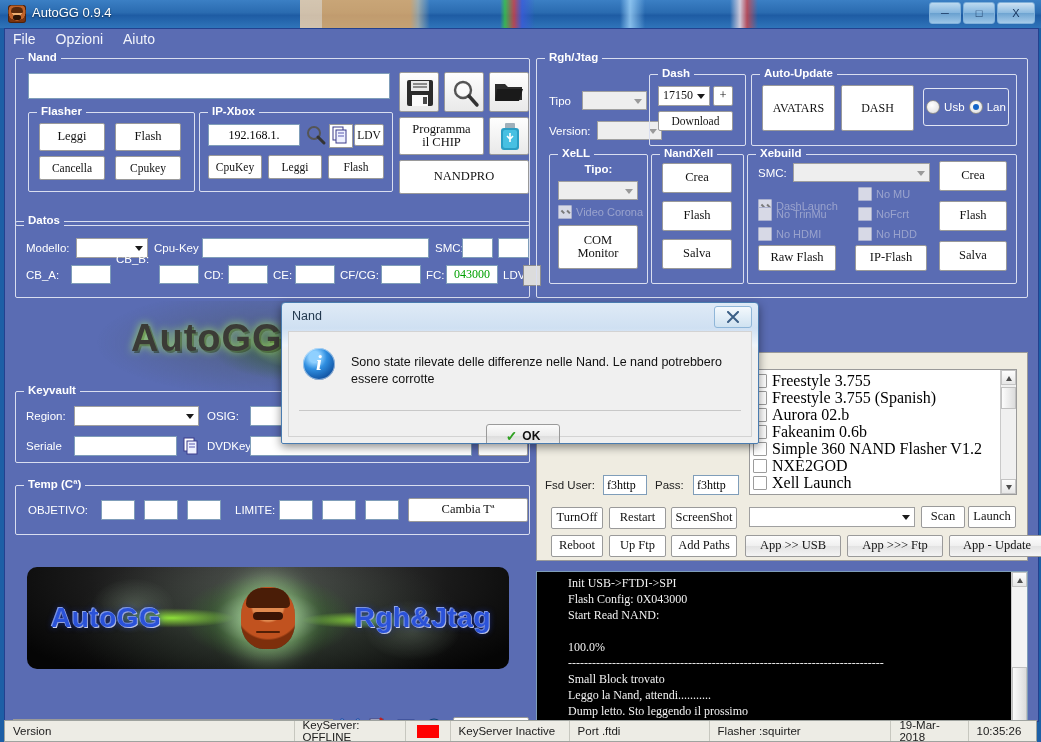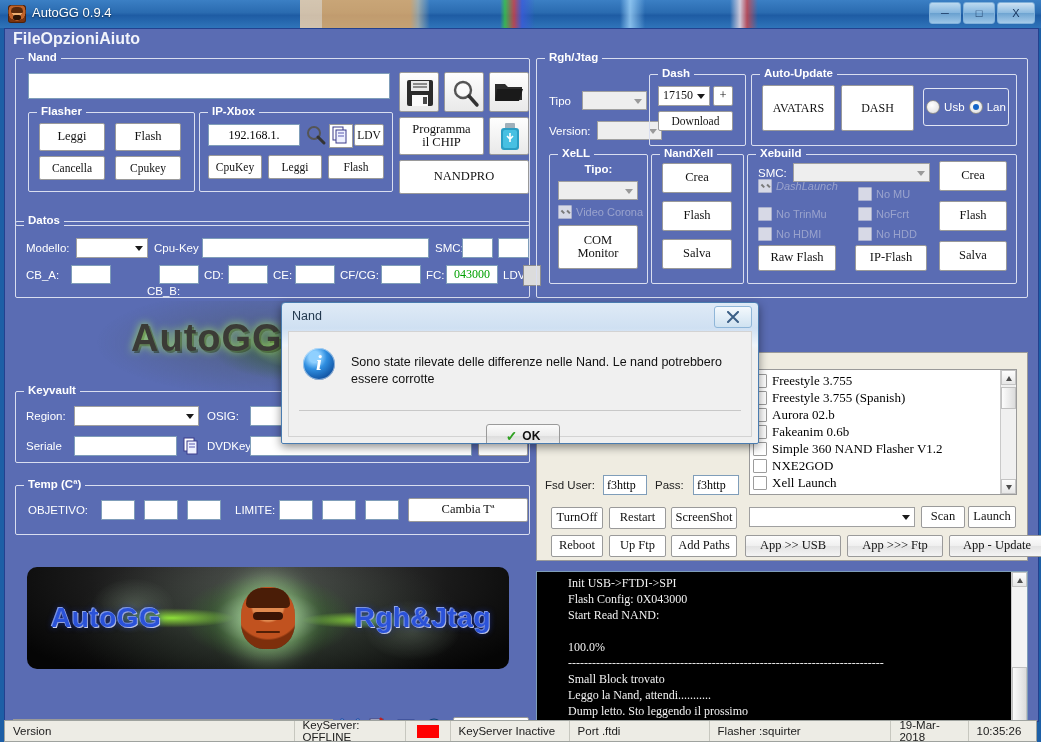--- a/index.html
+++ b/index.html
@@ -53,21 +53,21 @@
   .tb-btn.close{width:36px;background:linear-gradient(180deg,#cfe2f3 0%,#8fbce0 48%,#6fa5d2 52%,#a6cbea 100%);}
 
   
   .client{
     position:absolute;left:4px;top:28px;width:1033px;height:692px;
     background:#5a6cb3;
     border:1px solid #23418f;
   }
   .menubar{
     height:19px;background:#5a6cb3;color:#fff;display:flex;align-items:center;
-    padding-left:8px;font-size:16px;font-weight:bold;
+    padding-left:8px;gap:20px;font-size:14px;
   }
   .menubar span{color:#f2f4fb;}
 
   
   .gb{position:absolute;border:1px solid #d9def0;border-radius:2px;}
   .gb>.gb-t{
     position:absolute;top:-8px;left:8px;background:#5a6cb3;
     color:#ffffff;font-weight:bold;font-size:11.5px;padding:0 4px;white-space:nowrap;
   }
 
@@ -197,21 +197,21 @@
     position:absolute;height:20px;border:1px solid #9a9a9a;border-bottom:none;
     border-radius:3px 3px 0 0;background:#f0ede3;
     font-size:12px;color:#222;display:flex;align-items:center;padding:0 9px;
   }
   .tabpage{
     position:absolute;background:#efece1;border:1px solid #9a9a9a;
   }
 
   .listbox{
     position:absolute;background:#fff;border:1px solid #9a9a9a;overflow:hidden;
-    font-family:"Liberation Serif",serif;font-size:13px;
+    font-family:"Liberation Serif",serif;font-size:16px;
   }
   .listbox .row{display:flex;align-items:center;height:17px;padding-left:3px;gap:5px;}
   .listbox .row i{
     width:12px;height:12px;border:1px solid #9c9c9c;background:#fff;flex:none;border-radius:1px;
   }
   .scrollv{
     position:absolute;right:0;top:0;width:15px;bottom:0;background:#f0f0f0;border-left:1px solid #c9c9c9;
   }
   .scrollv .ar{
     position:absolute;left:0;width:15px;height:15px;background:linear-gradient(180deg,#fdfdfd,#e6e6e6);
@@ -395,21 +395,21 @@
         <i class="arw"></i>
       </div>
       <span class="lbl" style="position:absolute;left:138px;top:20px;">Cpu-Key</span>
       <input class="tx" style="position: absolute; left: 186px; top: 16px; width: 227px; height: 20px;" value="">
       <span class="lbl" style="position:absolute;left:419px;top:20px;">SMC:</span>
       <input class="tx" style="position: absolute; left: 446px; top: 16px; width: 31px; height: 20px;" value="">
       <input class="tx" style="position: absolute; left: 482px; top: 16px; width: 31px; height: 20px;" value="">
 
       <span class="lbl" style="position:absolute;left:10px;top:47px;">CB_A:</span>
       <input class="tx" style="position: absolute; left: 55px; top: 43px; width: 40px; height: 19px;" value="">
-      <span class="lbl" style="position:absolute;left:100px;top:63px;margin-left:31px;">CB_B:</span>
+      <span class="lbl" style="position:absolute;left:100px;top:31px;">CB_B:</span>
       <input class="tx" style="position: absolute; left: 143px; top: 43px; width: 40px; height: 19px;" value="">
       <span class="lbl" style="position:absolute;left:188px;top:47px;">CD:</span>
       <input class="tx" style="position: absolute; left: 212px; top: 43px; width: 40px; height: 19px;" value="">
       <span class="lbl" style="position:absolute;left:257px;top:47px;">CE:</span>
       <input class="tx" style="position: absolute; left: 279px; top: 43px; width: 40px; height: 19px;" value="">
       <span class="lbl" style="position:absolute;left:324px;top:47px;">CF/CG:</span>
       <input class="tx" style="position: absolute; left: 365px; top: 43px; width: 40px; height: 19px;" value="">
       <span class="lbl" style="position:absolute;left:410px;top:47px;">FC:</span>
       <input class="tx" style="position: absolute; left: 430px; top: 43px; width: 52px; height: 19px; color: rgb(0, 160, 0); text-align: center;" value="043000">
       <span class="lbl" style="position:absolute;left:487px;top:47px;">LDV:</span>
@@ -484,21 +484,21 @@
         <div class="gb-t">Xebuild</div>
         <span class="lbl" style="position:absolute;left:10px;top:12px;">SMC:</span>
         <div class="fakesel" style="position:absolute;left:45px;top:8px;width:137px;height:19px;">
           <span class="selval"></span>
             <i class="arw"></i>
         </div>
         <button class="btn flat" style="position:absolute;left:191px;top:6px;width:68px;height:30px;">Crea</button>
         <button class="btn flat" style="position:absolute;left:191px;top:46px;width:68px;height:30px;">Flash</button>
         <button class="btn flat" style="position:absolute;left:191px;top:86px;width:68px;height:30px;">Salva</button>
 
-        <label class="ck on dim" style="position:absolute;left:10px;top:24px;font-style:italic;">
+        <label class="ck on dim" style="position:absolute;left:10px;top:44px;">
             <i></i>
             <span>DashLaunch</span>
           </label>
         <label class="ck dim" style="position:absolute;left:110px;top:32px;">
             <i></i>
             <span>No MU</span>
           </label>
         <label class="ck dim" style="position:absolute;left:10px;top:52px;">
             <i></i>
             <span>No TrinMu</span>

